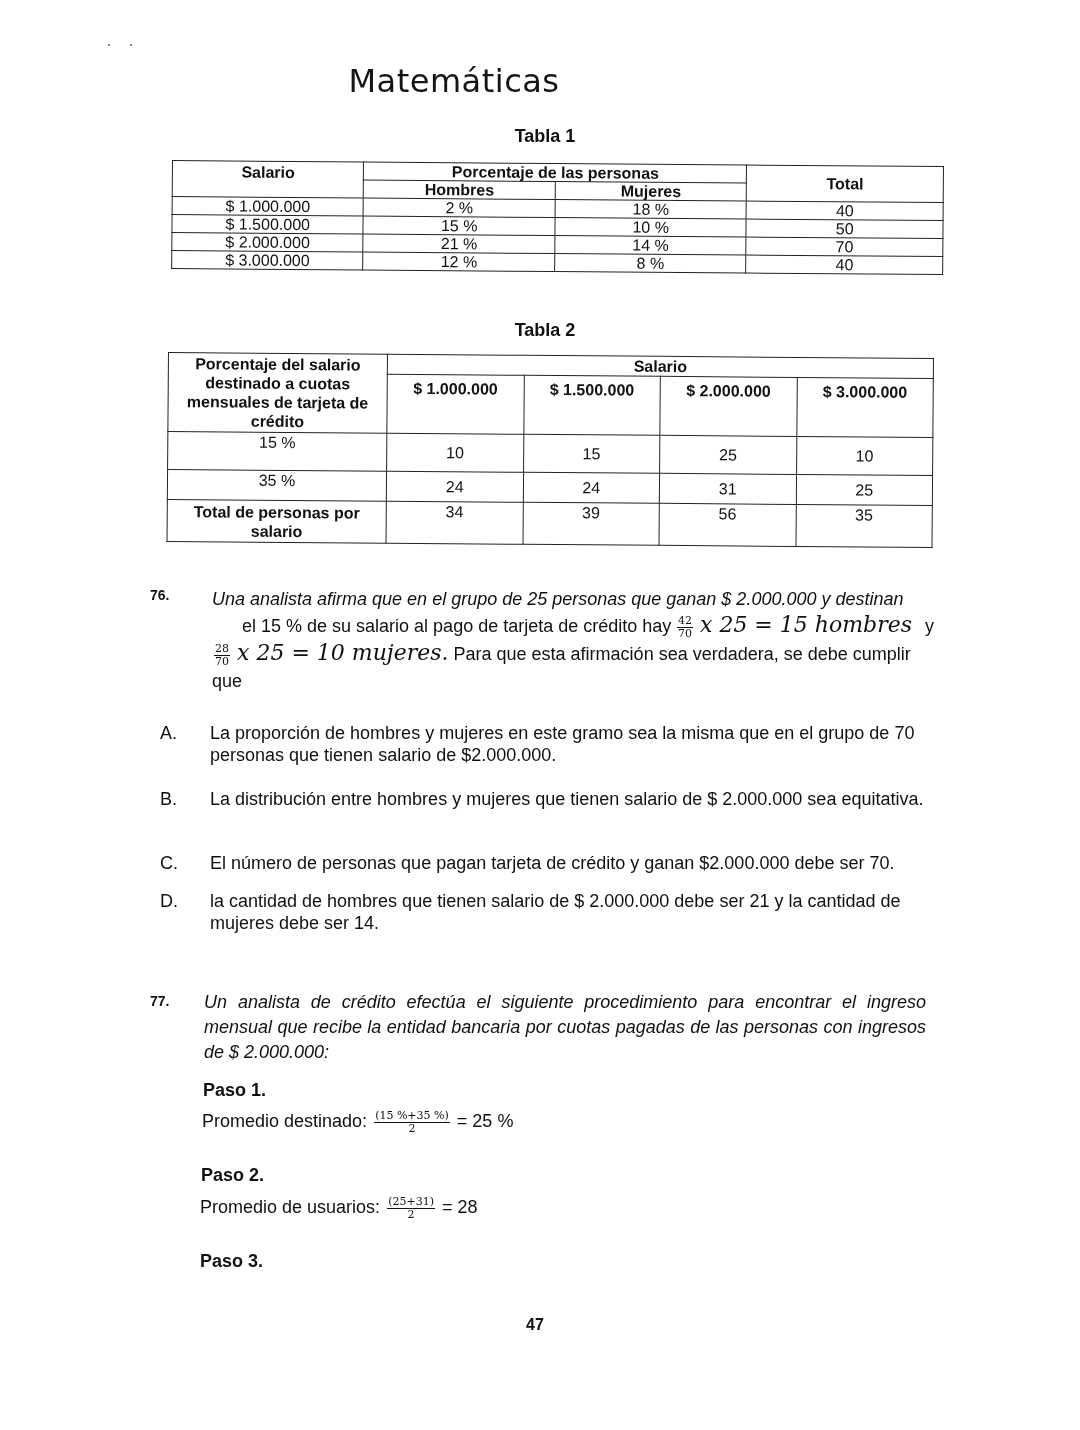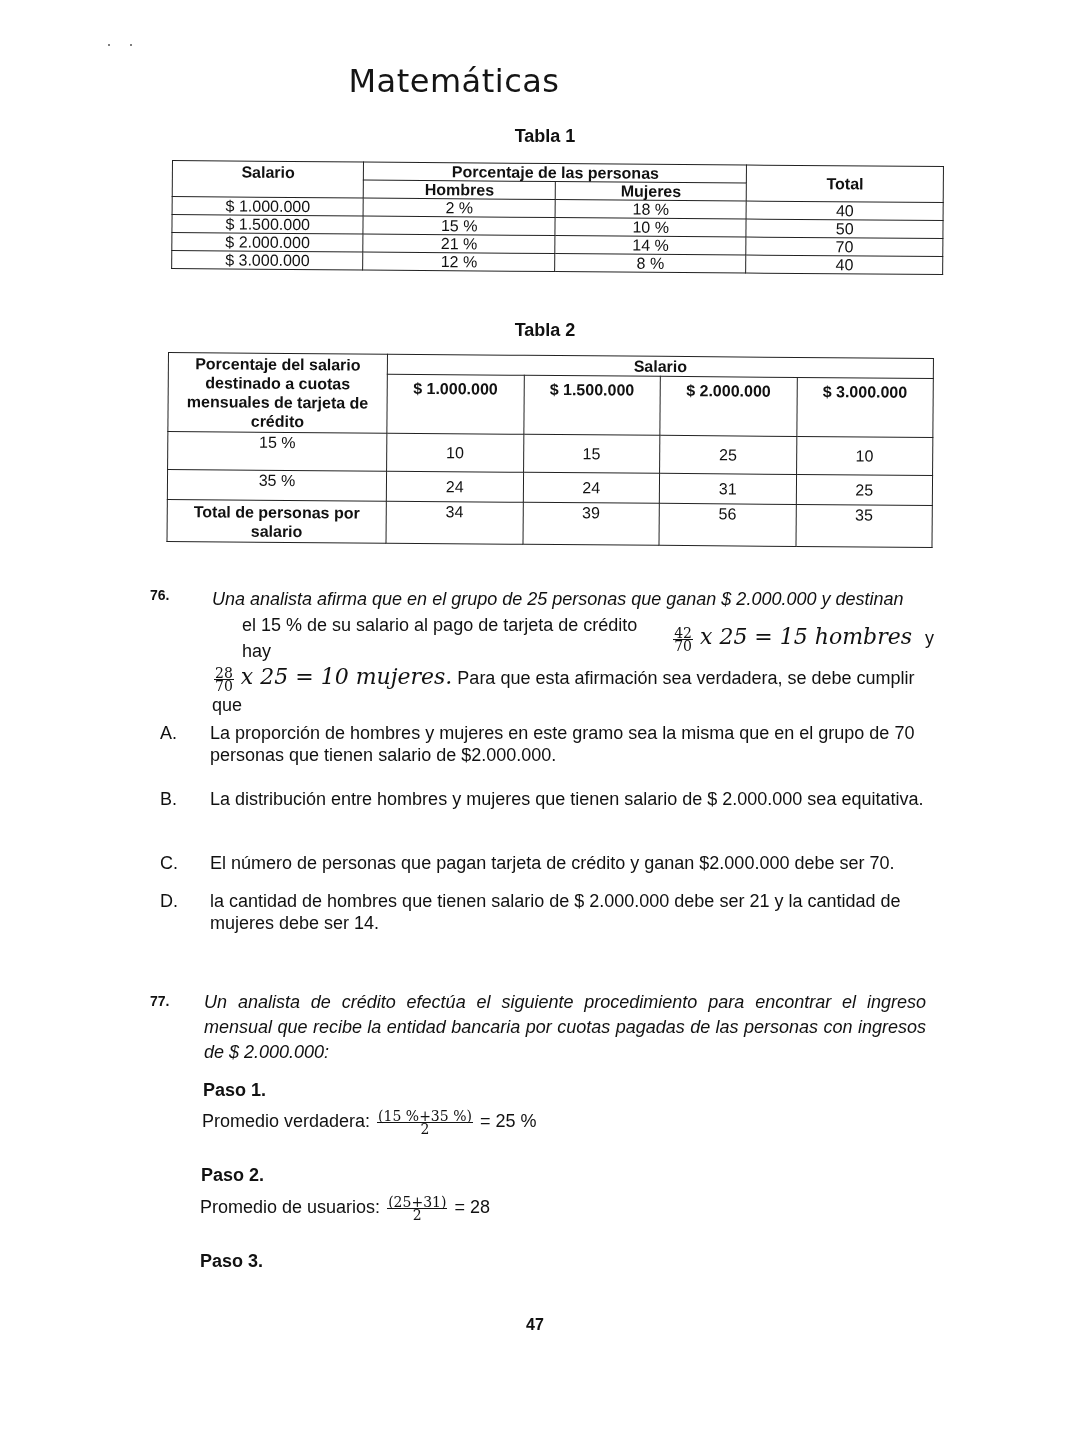--- a/index.html
+++ b/index.html
@@ -13,21 +13,21 @@
   #tabla1 td, #tabla1 th { height: 17px; line-height: 17px; }
   #tabla2 { left: 168px; top: 352px; width: 766px; transform: rotate(0.45deg); transform-origin: left top; }
   #tabla2 td, #tabla2 th { line-height: 19px; }
   .q { position: absolute; font-size: 18px; line-height: 26px; }
   .qnum { position: absolute; font-weight: bold; font-size: 14px; }
   .q-text { text-align: justify; font-style: italic; }
   .opt { position: absolute; font-size: 18px; line-height: 22px; }
   .opt-letter { position: absolute; left: 0; }
   .opt-text { position: absolute; left: 50px; width: 720px; }
   .math { font-family: "DejaVu Serif", serif; font-style: italic; font-size: 22px; }
-  .frac { display: inline-flex; flex-direction: column; align-items: center; vertical-align: middle; font-family: "DejaVu Serif", serif; font-size: 14px; line-height: 12px; margin: 0 2px; }
+  .frac { display: inline-flex; flex-direction: column; align-items: center; vertical-align: middle; font-family: "DejaVu Serif", serif; font-size: 11px; line-height: 12px; margin: 0 2px; }
   .frac .num { border-bottom: 1px solid #111; padding: 0 1px; }
   .step-title { position: absolute; font-weight: bold; font-size: 18px; }
   .step-line { position: absolute; font-size: 18px; }
   .page-number { position: absolute; top: 1316px; left: 0; width: 1070px; text-align: center; font-weight: bold; font-size: 16px; }
   .speck { position: absolute; width: 2px; height: 2px; background: #555; border-radius: 1px; }
 </style>
 </head>
 <body>
 
 <span class="speck" style="left:108px;top:44px;"></span>
@@ -150,21 +150,21 @@
 <div class="opt" style="left:160px;top:890px;width:780px;height:50px;">
   <span class="opt-letter">D.</span>
   <span class="opt-text">la cantidad de hombres que tienen salario de $ 2.000.000 debe ser 21 y la cantidad de mujeres debe ser 14.</span>
 </div>
 
 <div class="qnum" style="left:150px;top:993px;">77.</div>
 <div class="q q-text" style="left:204px;top:990px;width:722px;line-height:25px;">Un analista de crédito efectúa el siguiente procedimiento para encontrar el ingreso mensual que recibe la entidad bancaria por cuotas pagadas de las personas con ingresos de $ 2.000.000:</div>
 
 <div class="step-title" style="left:203px;top:1080px;">Paso 1.</div>
 <div class="step-line" style="left:202px;top:1110px;">
-  <span>Promedio verdadera:</span>
+  <span>Promedio destinado:</span>
   <span class="frac">
       <span class="num">(15 %+35 %)</span>
       <span>2</span>
     </span>
   <span>= 25 %</span>
 </div>
 
 <div class="step-title" style="left:201px;top:1165px;">Paso 2.</div>
 <div class="step-line" style="left:200px;top:1196px;">
   <span>Promedio de usuarios:</span>

